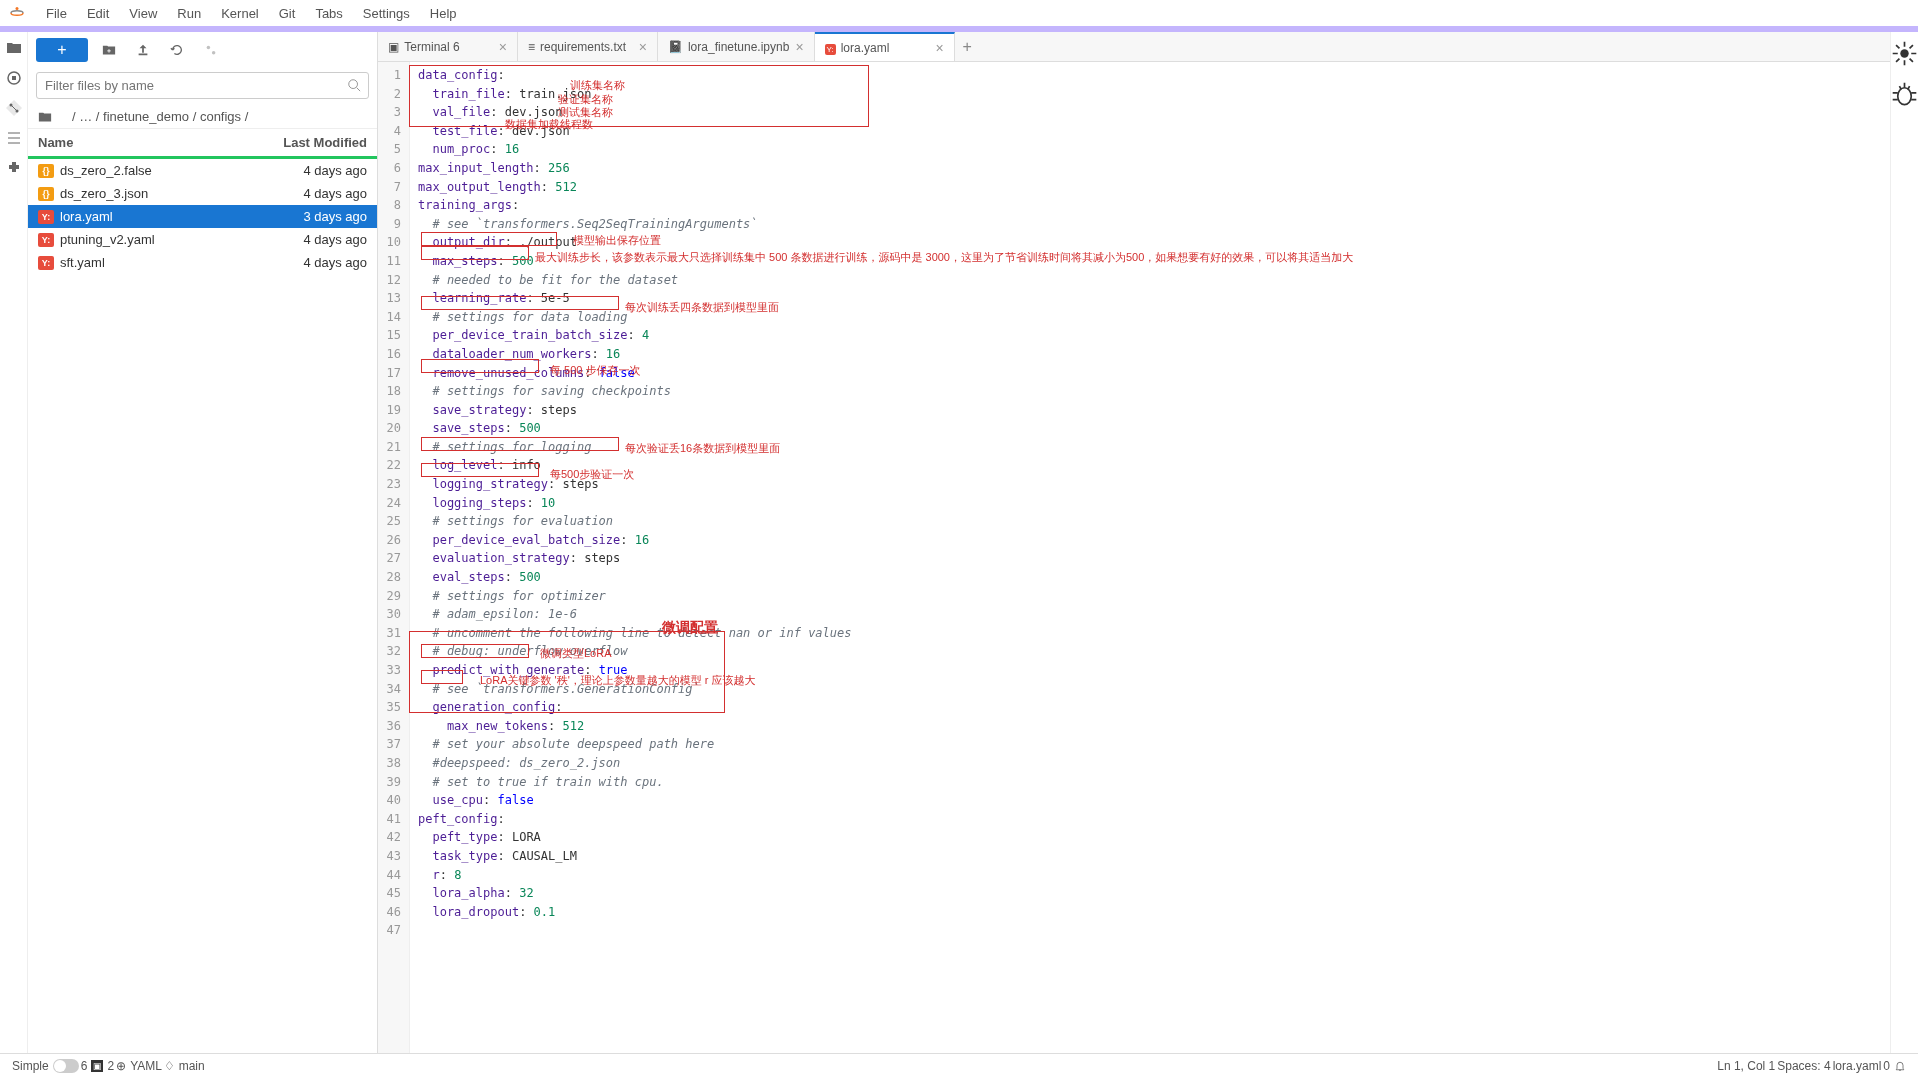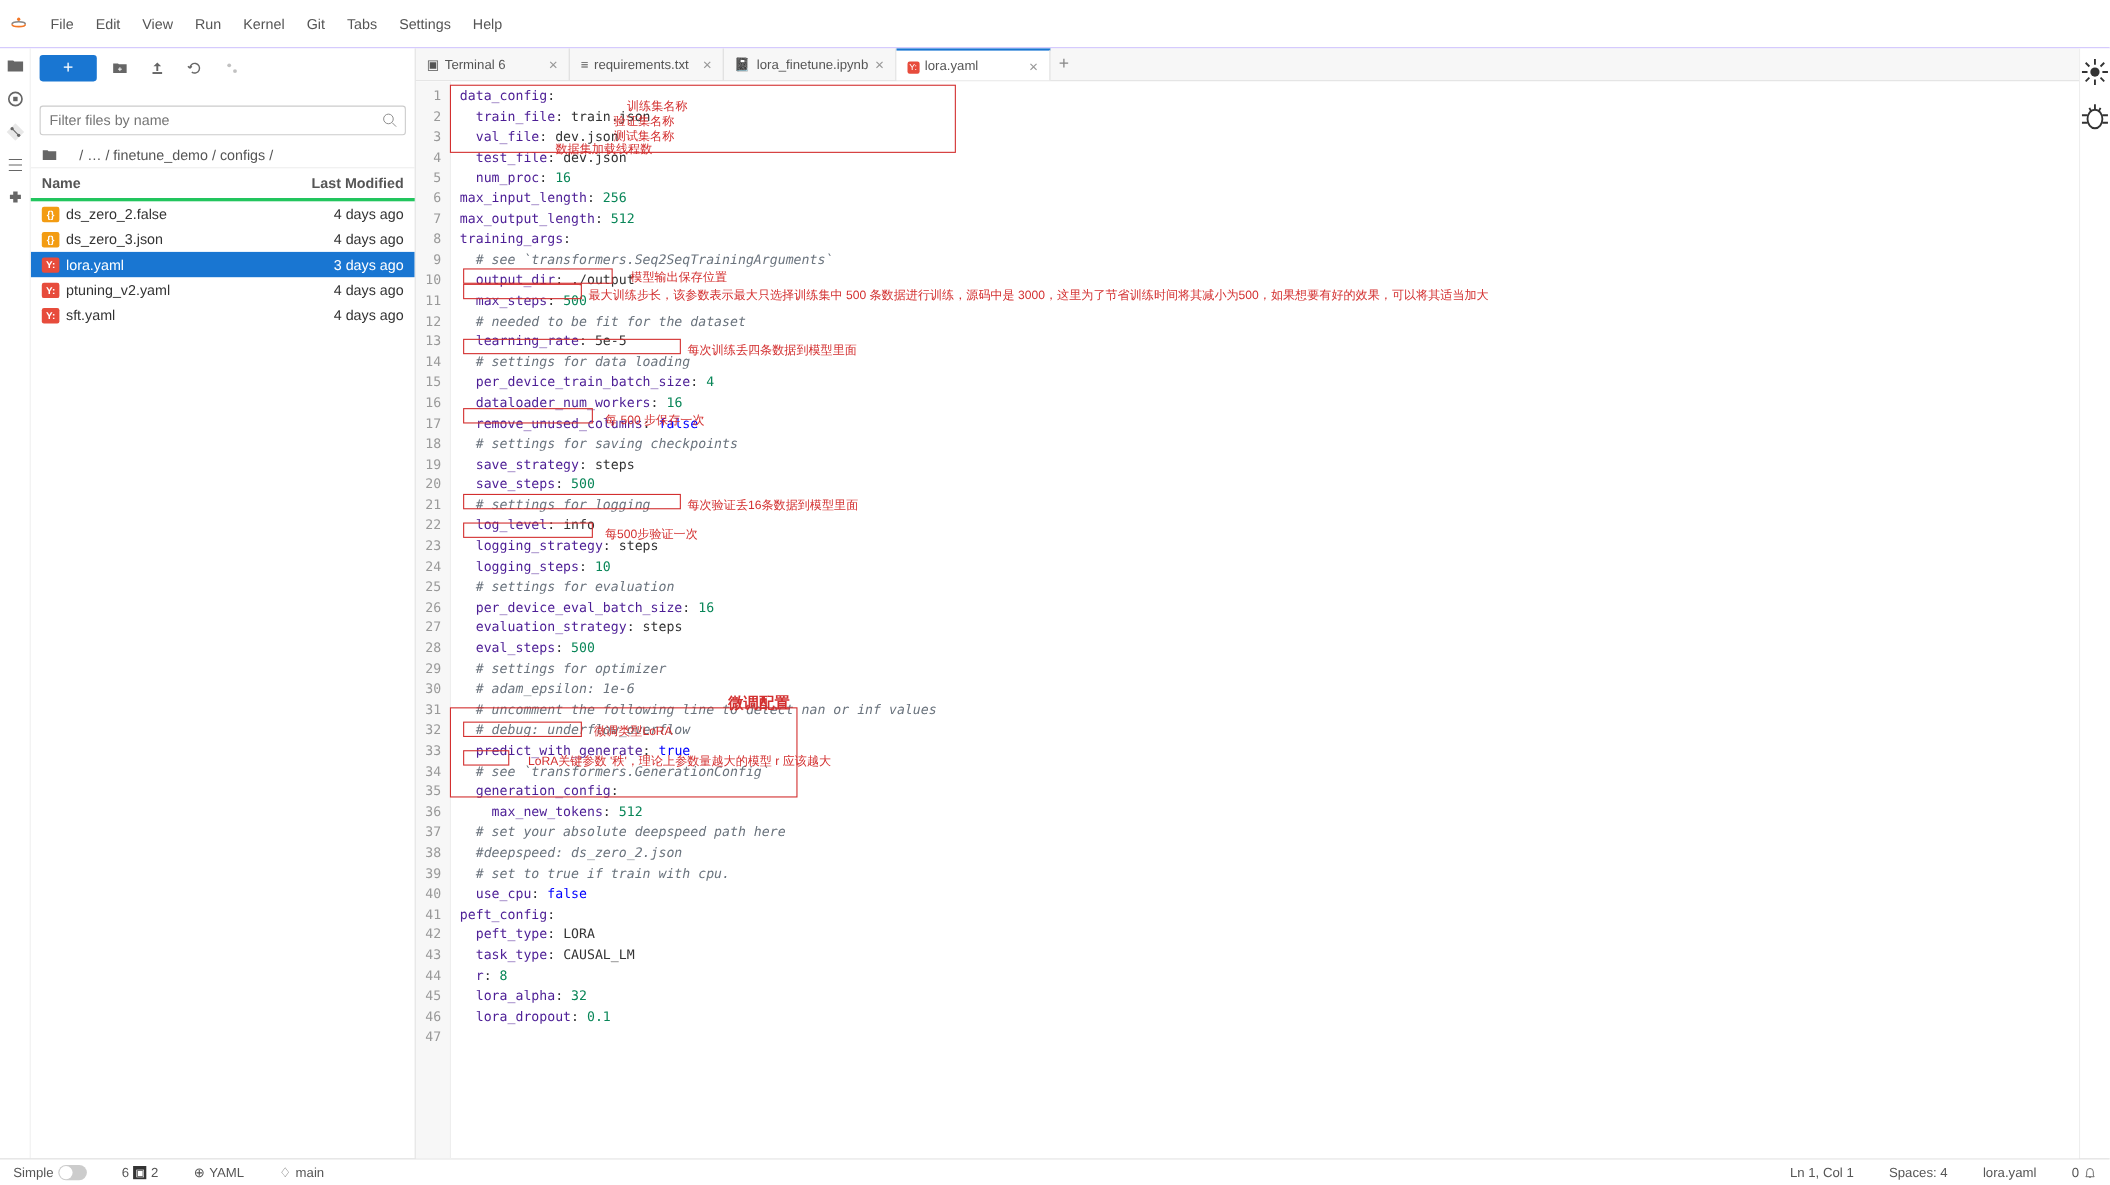--- a/index.html
+++ b/index.html
@@ -1,29 +1,29 @@
 <!DOCTYPE html>
 <html><head>
 <meta charset="utf-8">
 <style>
 * { box-sizing: border-box; margin: 0; padding: 0; }
 body { font-family: -apple-system, BlinkMacSystemFont, "Segoe UI", Helvetica, Arial, sans-serif; font-size: 13px; color: #333; background: #fff; overflow: hidden; }
 .app { display: flex; flex-direction: column; height: 100vh; width: 100vw; }
-.menubar { display: flex; align-items: center; height: 44px; border-bottom: 1px solid #c4b5fd; padding: 0 8px; }
+.menubar { display: flex; align-items: center; height: 32px; border-bottom: 6px solid #c4b5fd; padding: 0 8px; }
 .logo { width: 18px; height: 18px; margin-right: 10px; }
 .menubar .mi { padding: 4px 10px; cursor: pointer; color: #555; }
 .main { flex: 1; display: flex; min-height: 0; }
 .leftbar { width: 28px; background: #fff; border-right: 1px solid #eee; display: flex; flex-direction: column; align-items: center; padding-top: 8px; gap: 14px; }
 .leftbar .ic { width: 16px; height: 16px; color: #666; cursor: pointer; }
 .rightbar { width: 28px; background: #fff; border-left: 1px solid #eee; display: flex; flex-direction: column; align-items: center; padding-top: 8px; gap: 14px; }
 .filepane { width: 350px; border-right: 1px solid #ddd; display: flex; flex-direction: column; background: #fff; }
 .fp-toolbar { display: flex; align-items: center; gap: 8px; padding: 6px 8px; }
 .btn-new { background: #1976d2; color: #fff; border: none; border-radius: 3px; width: 52px; height: 24px; display: flex; align-items: center; justify-content: center; cursor: pointer; font-size: 16px; }
 .fp-toolbar .tb-ic { width: 14px; height: 14px; color: #666; cursor: pointer; margin: 0 6px; }
-.fp-filter { margin: 16px 8px 6px 8px; position: relative; }
+.fp-filter { margin: 4px 8px 6px 8px; position: relative; }
 .fp-filter input { width: 100%; padding: 5px 28px 5px 8px; border: 1px solid #ccc; border-radius: 3px; font-size: 13px; }
 .fp-filter .search-ic { position: absolute; right: 8px; top: 6px; color: #888; }
 .fp-crumb { padding: 4px 10px; color: #555; font-size: 13px; display: flex; align-items: center; gap: 20px; }
 .fp-head { display: flex; justify-content: space-between; padding: 6px 10px; border-top: 1px solid #eee; border-bottom: 3px solid #22c55e; color: #555; font-weight: 600; }
 .fp-list { flex: 1; overflow: auto; }
 .fp-row { display: flex; justify-content: space-between; align-items: center; padding: 4px 10px; cursor: pointer; }
 .fp-row.sel { background: #1976d2; color: #fff; }
 .fp-row .fn { display: flex; align-items: center; gap: 6px; }
 .fbadge { display: inline-flex; align-items: center; justify-content: center; width: 16px; height: 14px; border-radius: 2px; font-size: 9px; font-weight: bold; color: #fff; }
 .fbadge.json { background: #f39c12; }
@@ -39,21 +39,21 @@
 .gutter { background: #f7f7f7; color: #999; text-align: right; padding: 4px 8px 4px 4px; user-select: none; min-width: 32px; border-right: 1px solid #eee; }
 .code { padding: 4px 8px; position: relative; white-space: pre; }
 .k { color: #4c1d95; }
 .v { color: #333; }
 .n { color: #098658; }
 .b { color: #0000ff; }
 .c { color: #6a737d; font-style: italic; }
 .anno { position: absolute; color: #d32f2f; font-size: 11px; font-family: -apple-system, sans-serif; }
 .rbox { position: absolute; border: 1.5px solid #d32f2f; pointer-events: none; }
 .statusbar { height: 24px; border-top: 1px solid #ddd; display: flex; align-items: center; justify-content: space-between; padding: 0 12px; font-size: 12px; color: #555; }
-.sb-left, .sb-right { display: flex; align-items: center; gap: 32px; }
+.sb-left, .sb-right { display: flex; align-items: center; gap: 2px; }
 .sb-item { display: flex; align-items: center; gap: 4px; }
 .toggle { width: 26px; height: 14px; background: #ccc; border-radius: 7px; position: relative; }
 .toggle::after { content: ""; width: 12px; height: 12px; background: #fff; border-radius: 50%; position: absolute; top: 1px; left: 1px; }
 .sq { display: inline-block; width: 12px; height: 12px; background: #333; color: #fff; font-size: 9px; text-align: center; line-height: 12px; }
 svg { display: block; }
 </style>
 </head>
 <body>
 
 <div class="app">

